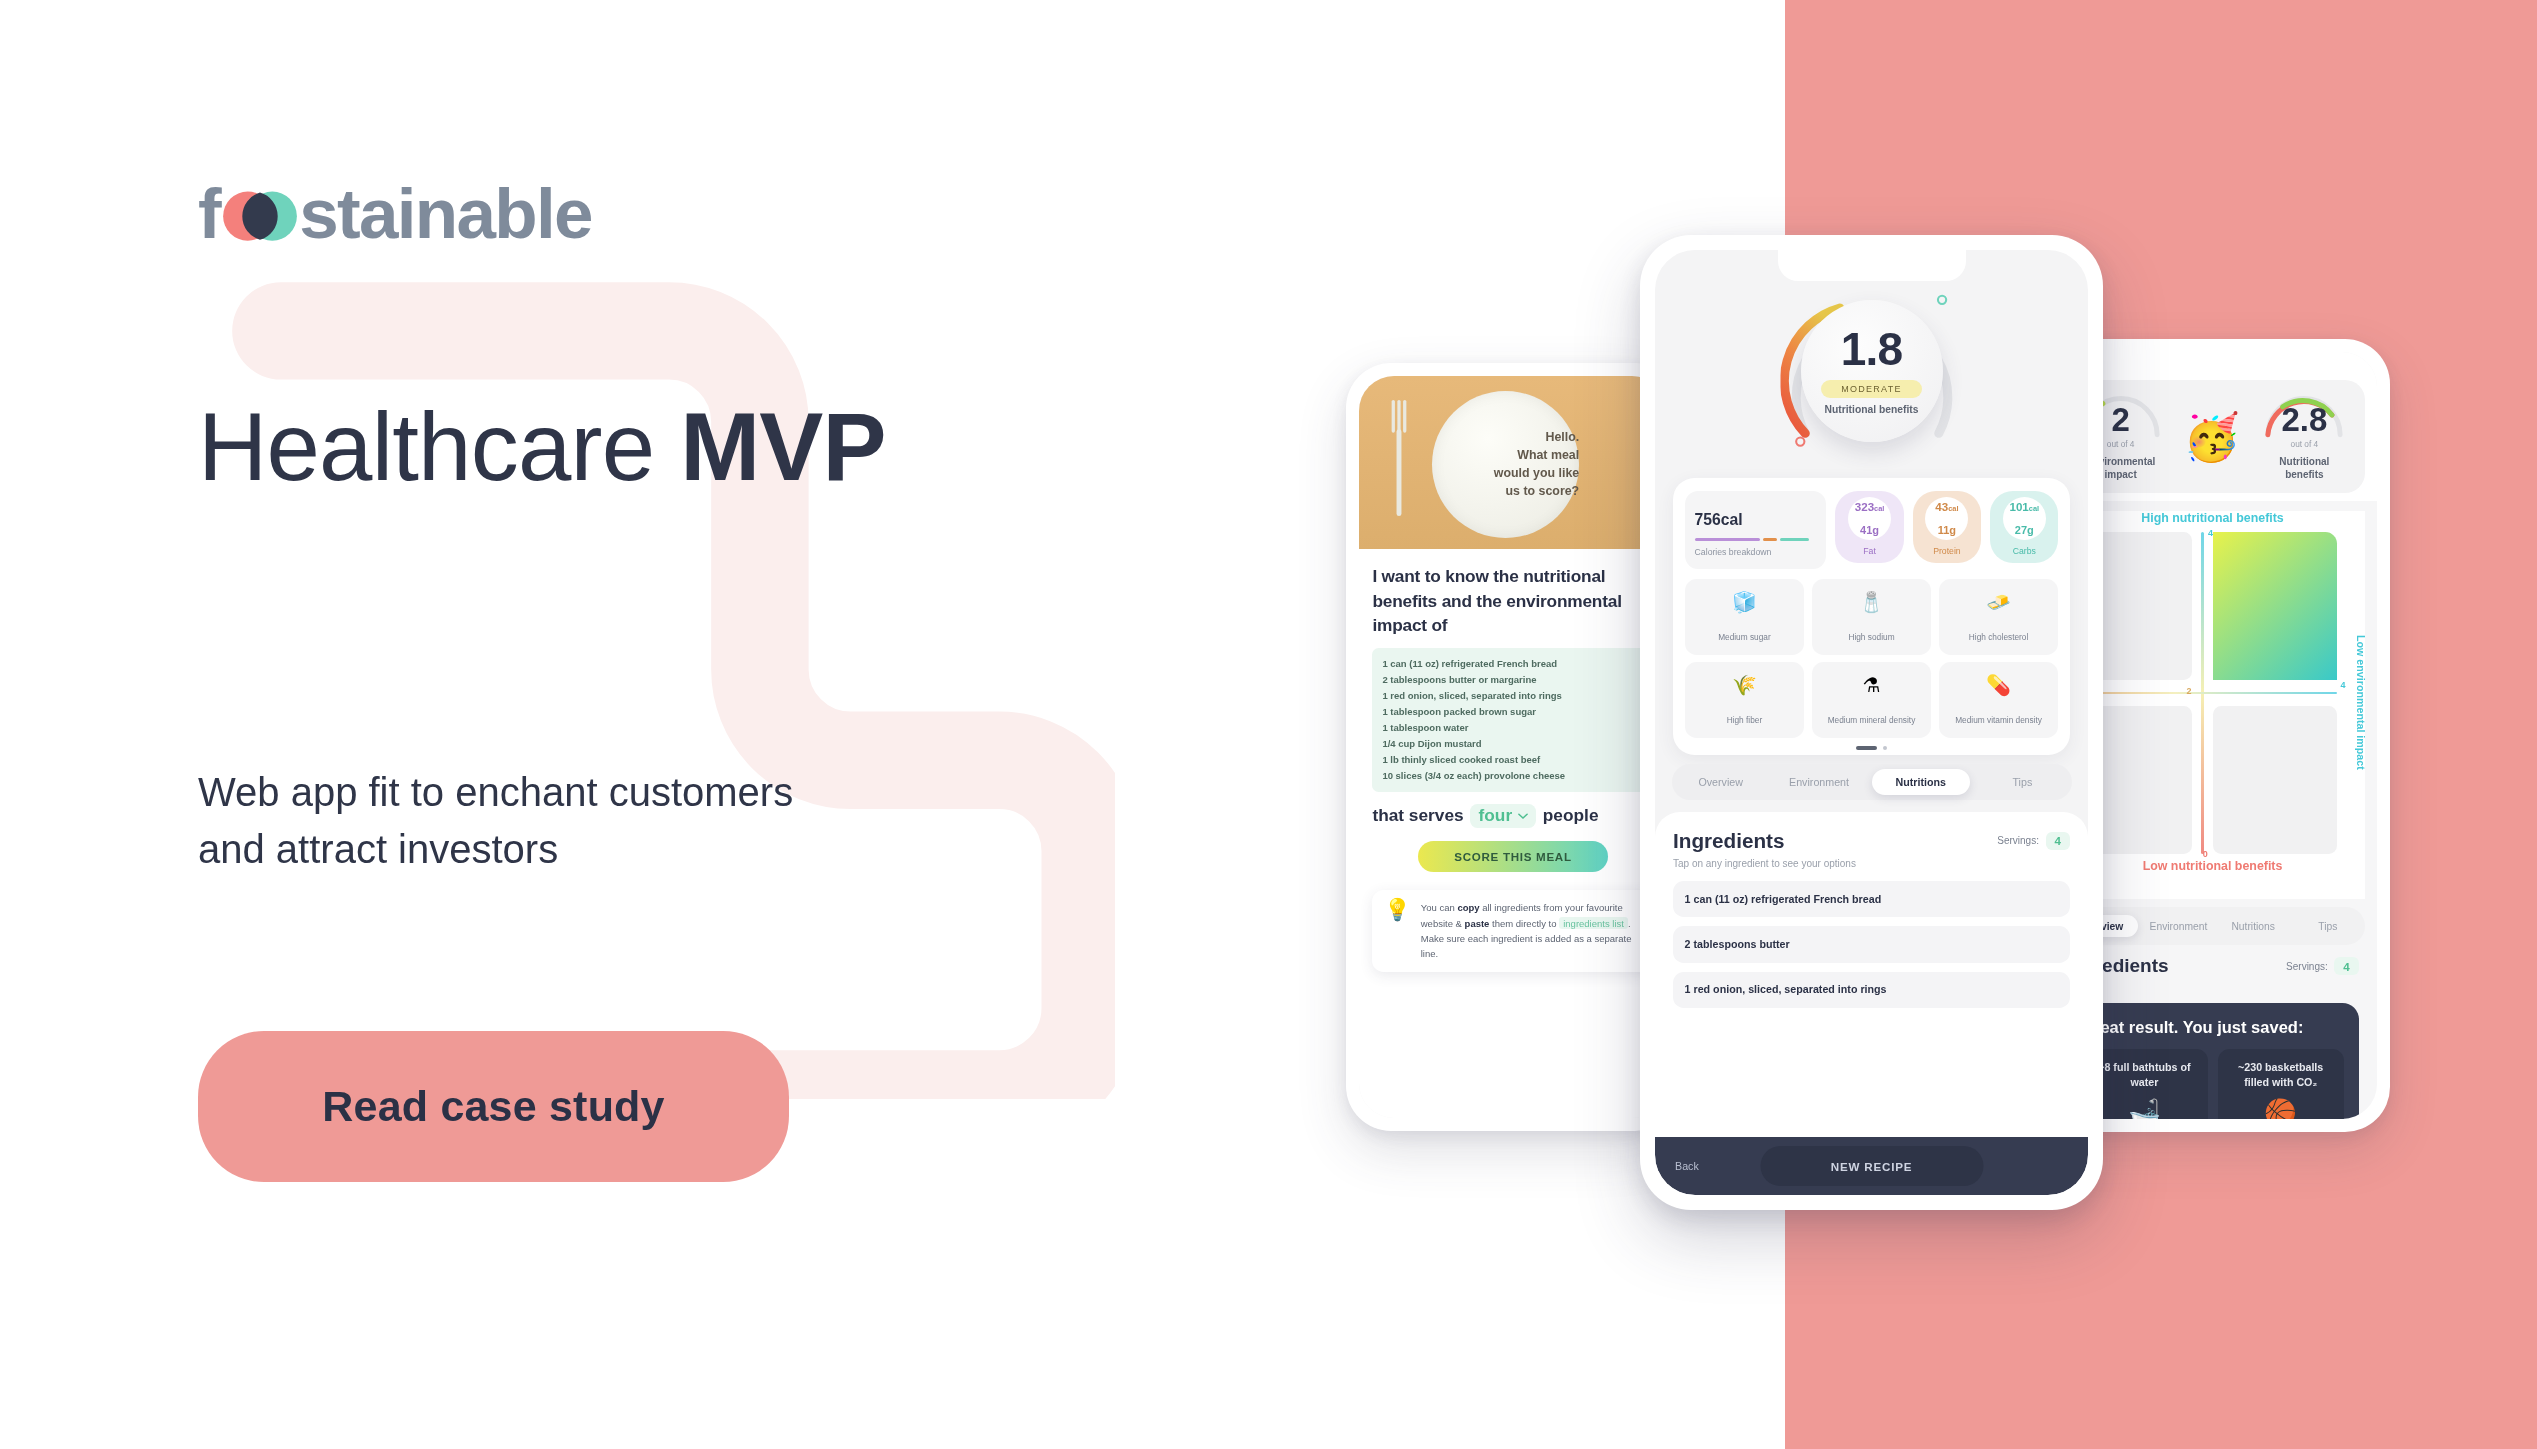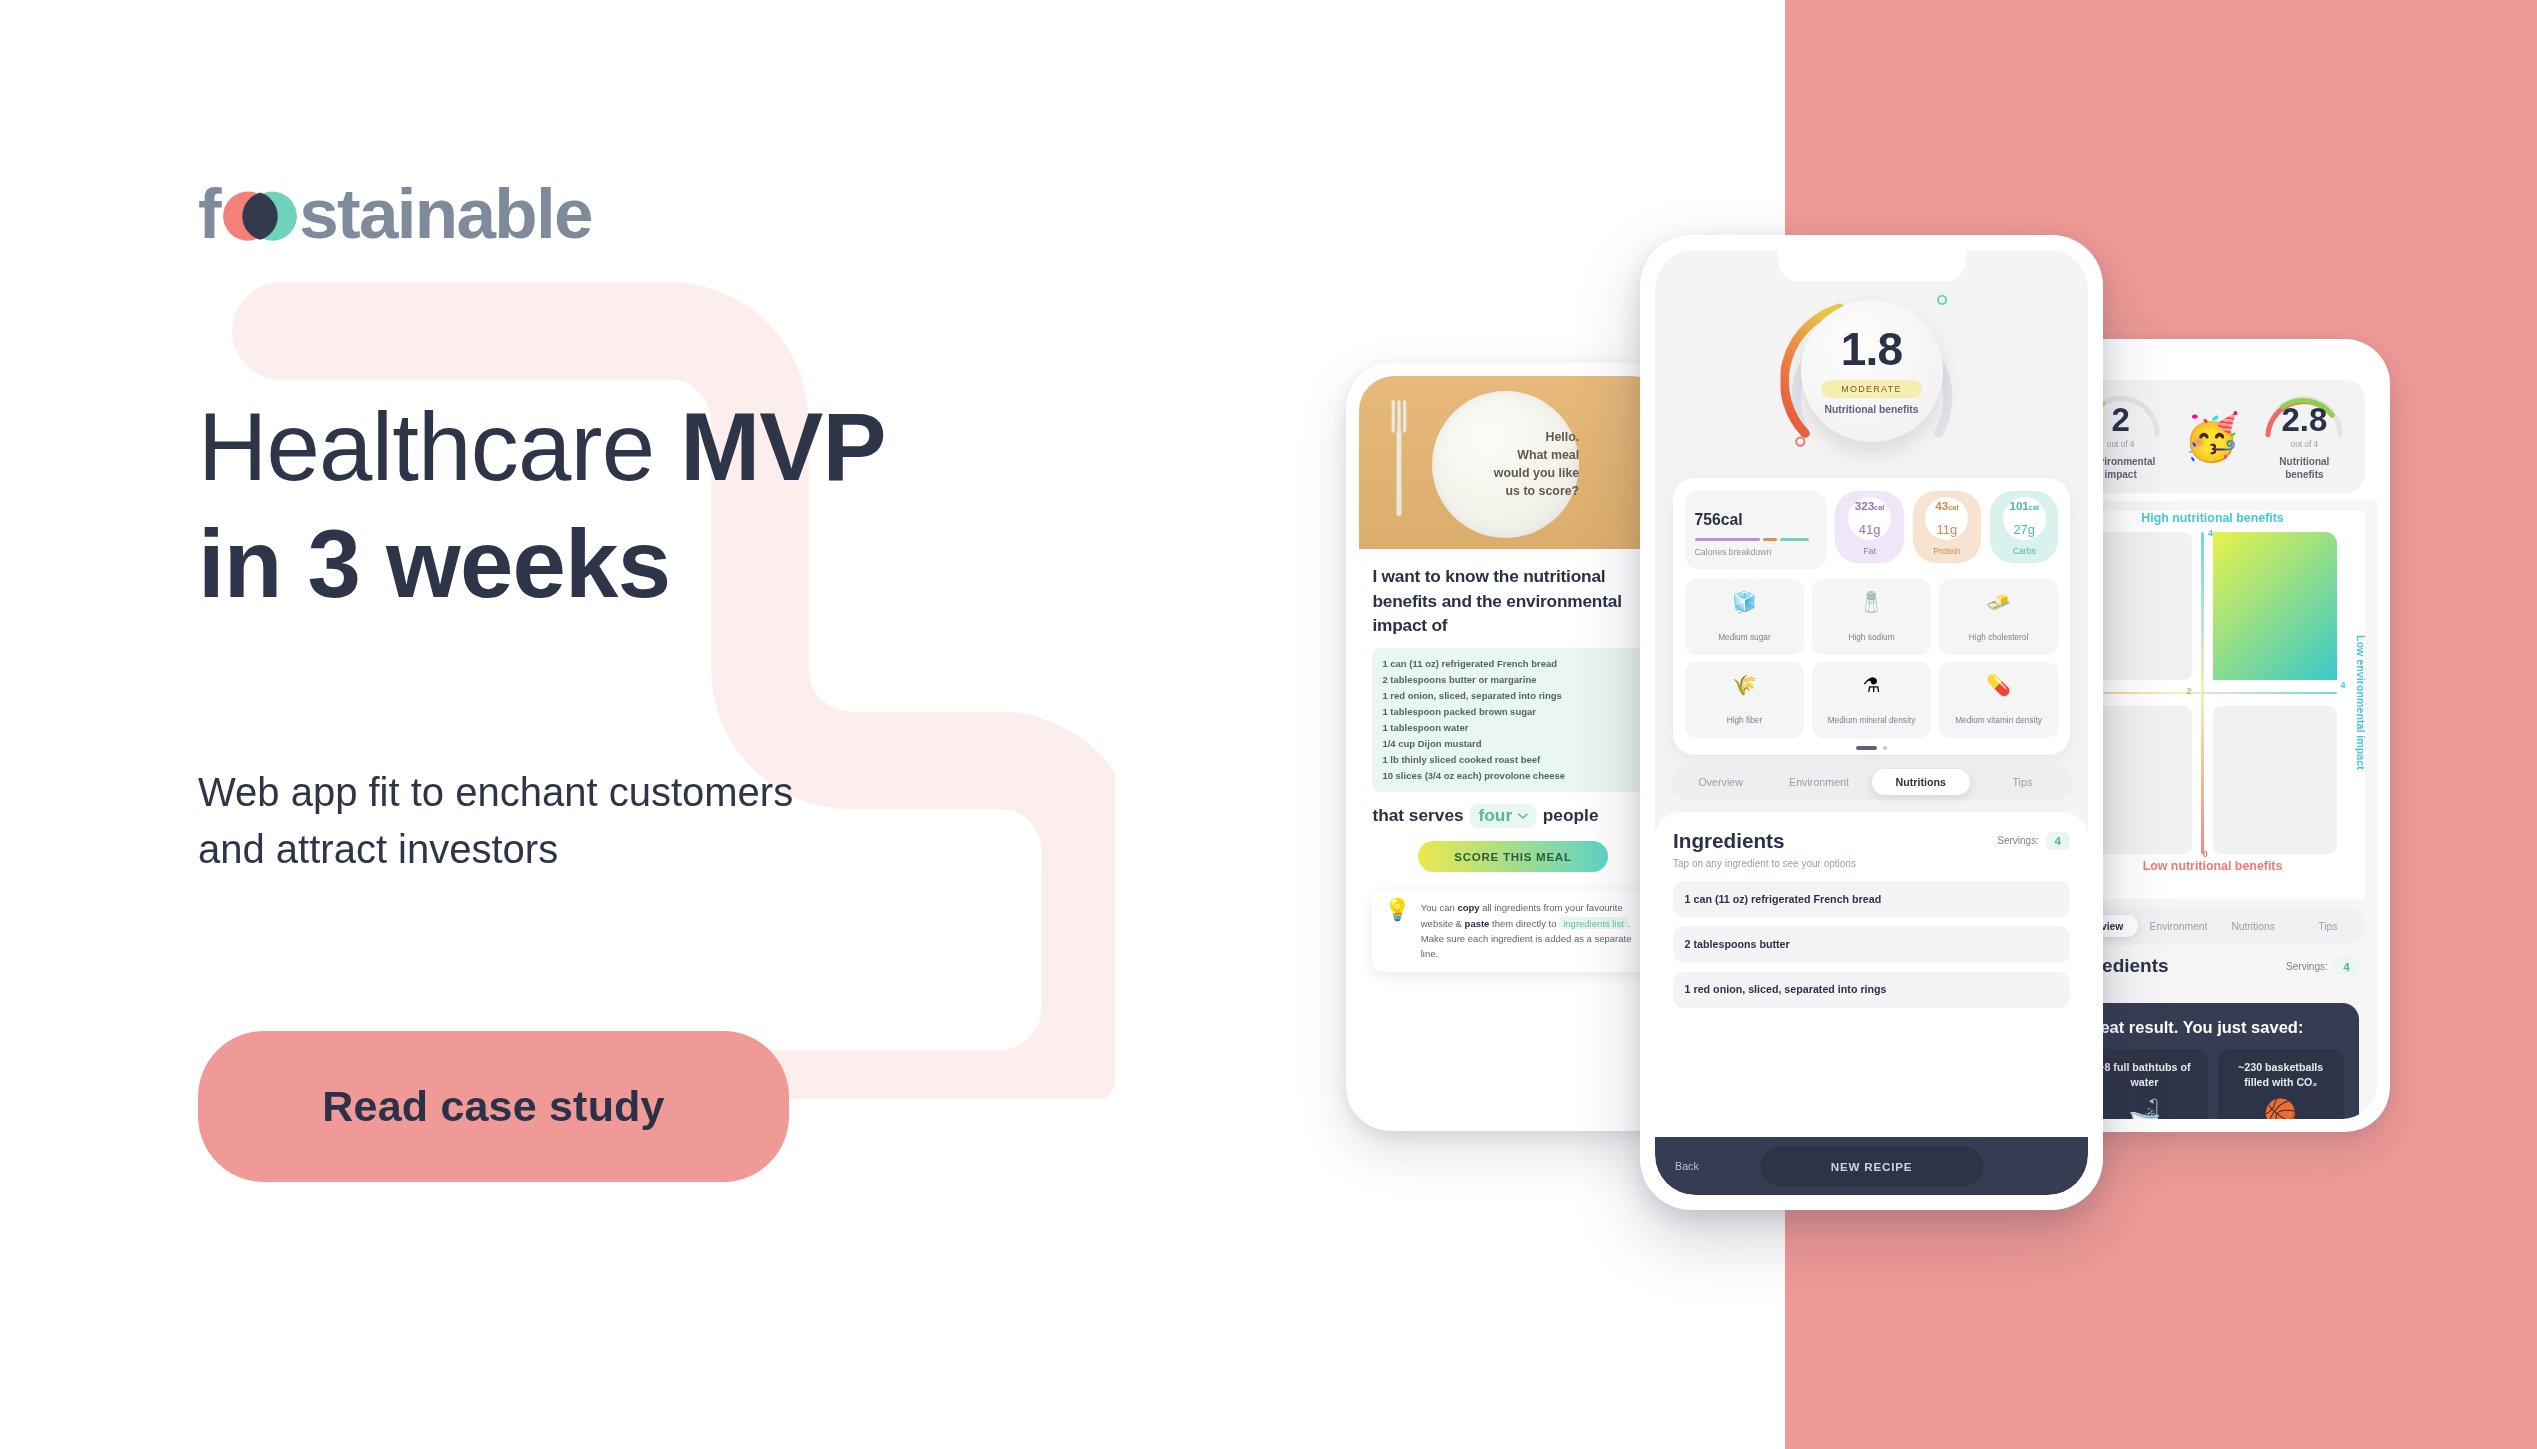--- a/index.html
+++ b/index.html
@@ -142,21 +142,21 @@
   .pc-cal-n span { font-size: 15.7px; }
   .pc-bar { display: flex; gap: 2.5px; margin-top: 9px; }
   .pc-bar i { height: 3.3px; border-radius: 2.5px; display: block; }
   .pc-cal-lbl { font-size: 8.7px; color: #8d94a1; margin-top: 5.8px; }
   .pc-macro { flex: .72; border-radius: 23px; display: flex; flex-direction: column; align-items: center;
               padding: 5.8px 1.7px 7.4px 1.7px; }
   .pc-macro .circle { width: 43px; height: 43px; border-radius: 50%; background: #fff; display: flex;
                       flex-direction: column; align-items: center; justify-content: center; }
   .pc-macro .v { font-size: 11.6px; font-weight: 700; line-height: 1; }
   .pc-macro .v span { font-size: 7.4px; }
-  .pc-macro .g { font-size: 13px; margin-top: 11px; }
+  .pc-macro .g { font-size: 11px; margin-top: 11px; font-weight: bold; }
   .pc-macro .nm { font-size: 8.7px; margin-top: 5.8px; }
   .pc-tiles { display: grid; grid-template-columns: repeat(3,1fr); gap: 7.4px; margin-top: 10px; }
   .pc-tile { background: #f5f5f6; border-radius: 11.6px; height: 76px; display: flex; flex-direction: column;
              align-items: center; justify-content: center; padding: 5px 3.3px; }
   .pc-tile .ti { font-size: 20px; line-height: 1; }
   .pc-tile .tl { font-size: 8.3px; color: #7b8290; text-align: center; margin-top: 20px; line-height: 1.25; }
   .pc-dots { position: absolute; left: 0; right: 0; top: 496px; display: flex; justify-content: center;
              align-items: center; gap: 5.8px; }
   .pc-dots .d1 { width: 21.5px; height: 4.1px; border-radius: 2.5px; background: #5d6472; }
   .pc-dots .d2 { width: 4.1px; height: 4.1px; border-radius: 50%; background: #c3c7cf; }
@@ -203,21 +203,20 @@
         <circle cx="61" cy="38" r="30" fill="#6fd3bc"></circle>
         <path d="M46 9.2 A30 30 0 0 0 46 66.8 A30 30 0 0 0 46 9.2 Z" fill="#333a4d"></path>
       </svg>
     </span>
     <span class="logo-rest">stainable</span>
   </div>
 
   <h1 class="headline">
     <span class="thin">Healthcare</span>
     <span class="bold">MVP</span><br>
-    <span class="bold">in 3 weeks</span>
   </h1>
 
   <p class="subhead">
     <span>Web app fit to enchant customers</span><br>
     <span>and attract investors</span>
   </p>
 
   <button class="cta">Read case study</button>
 
   <div class="phone phone-left">

